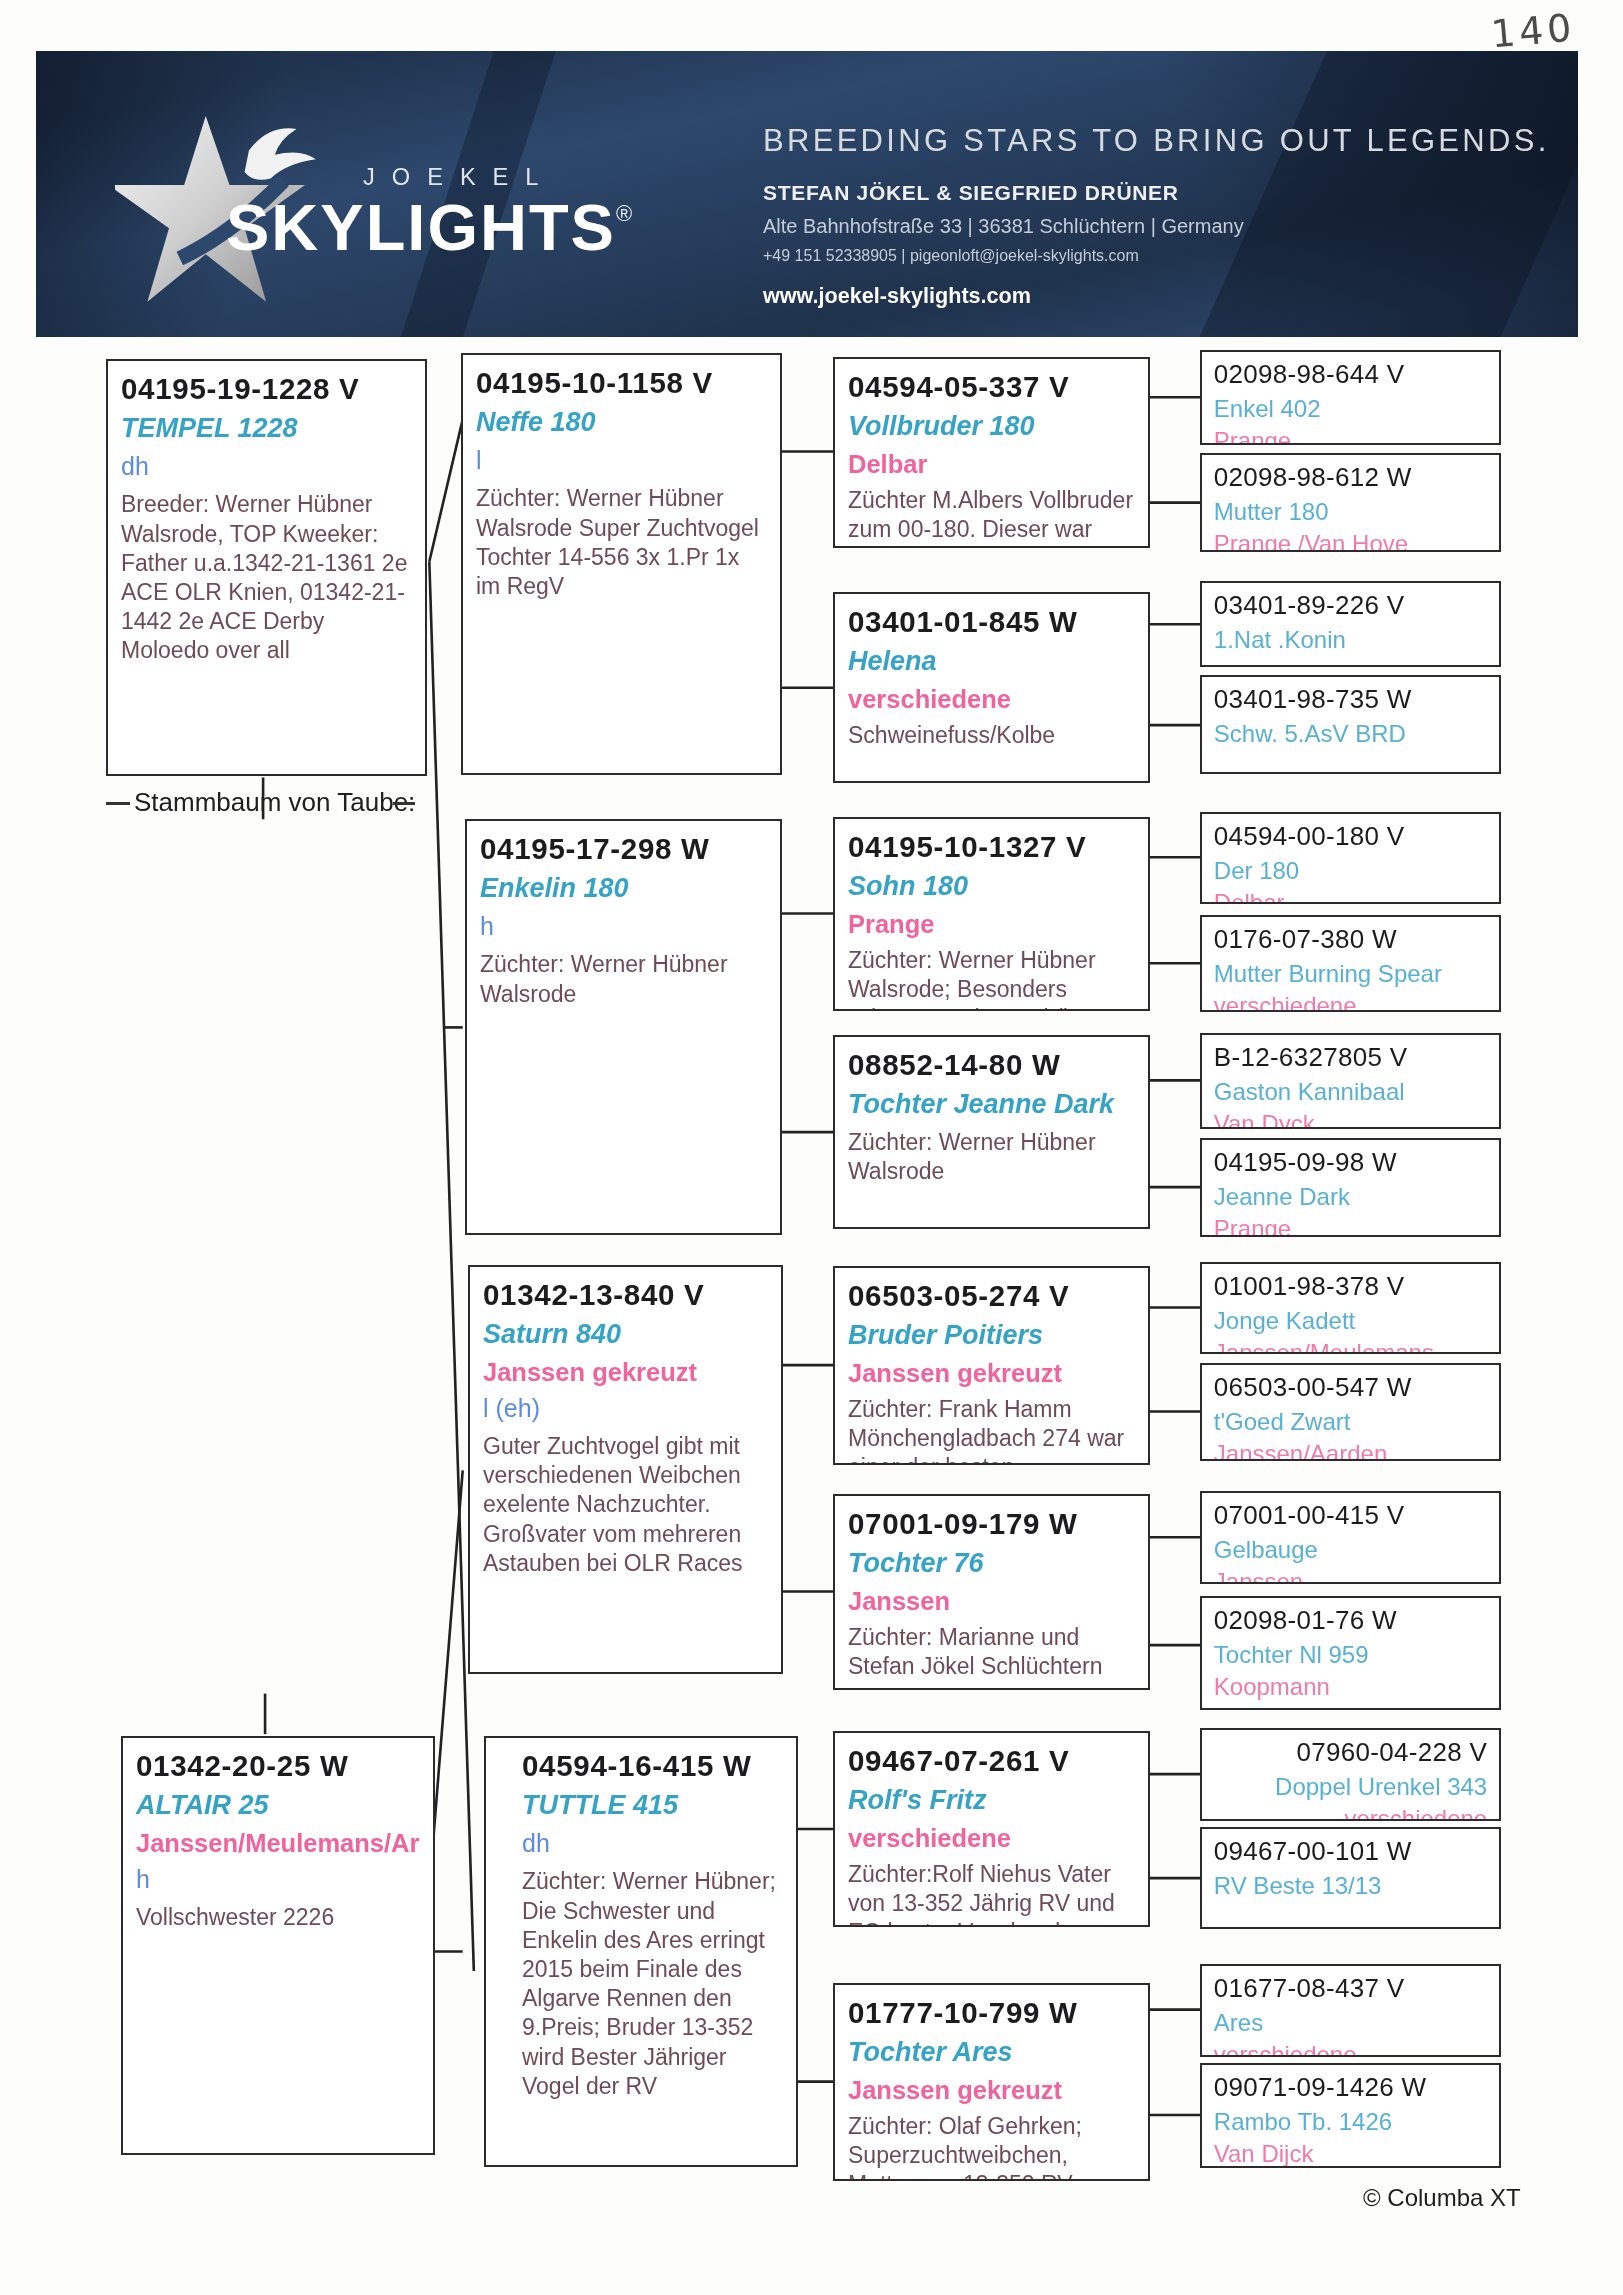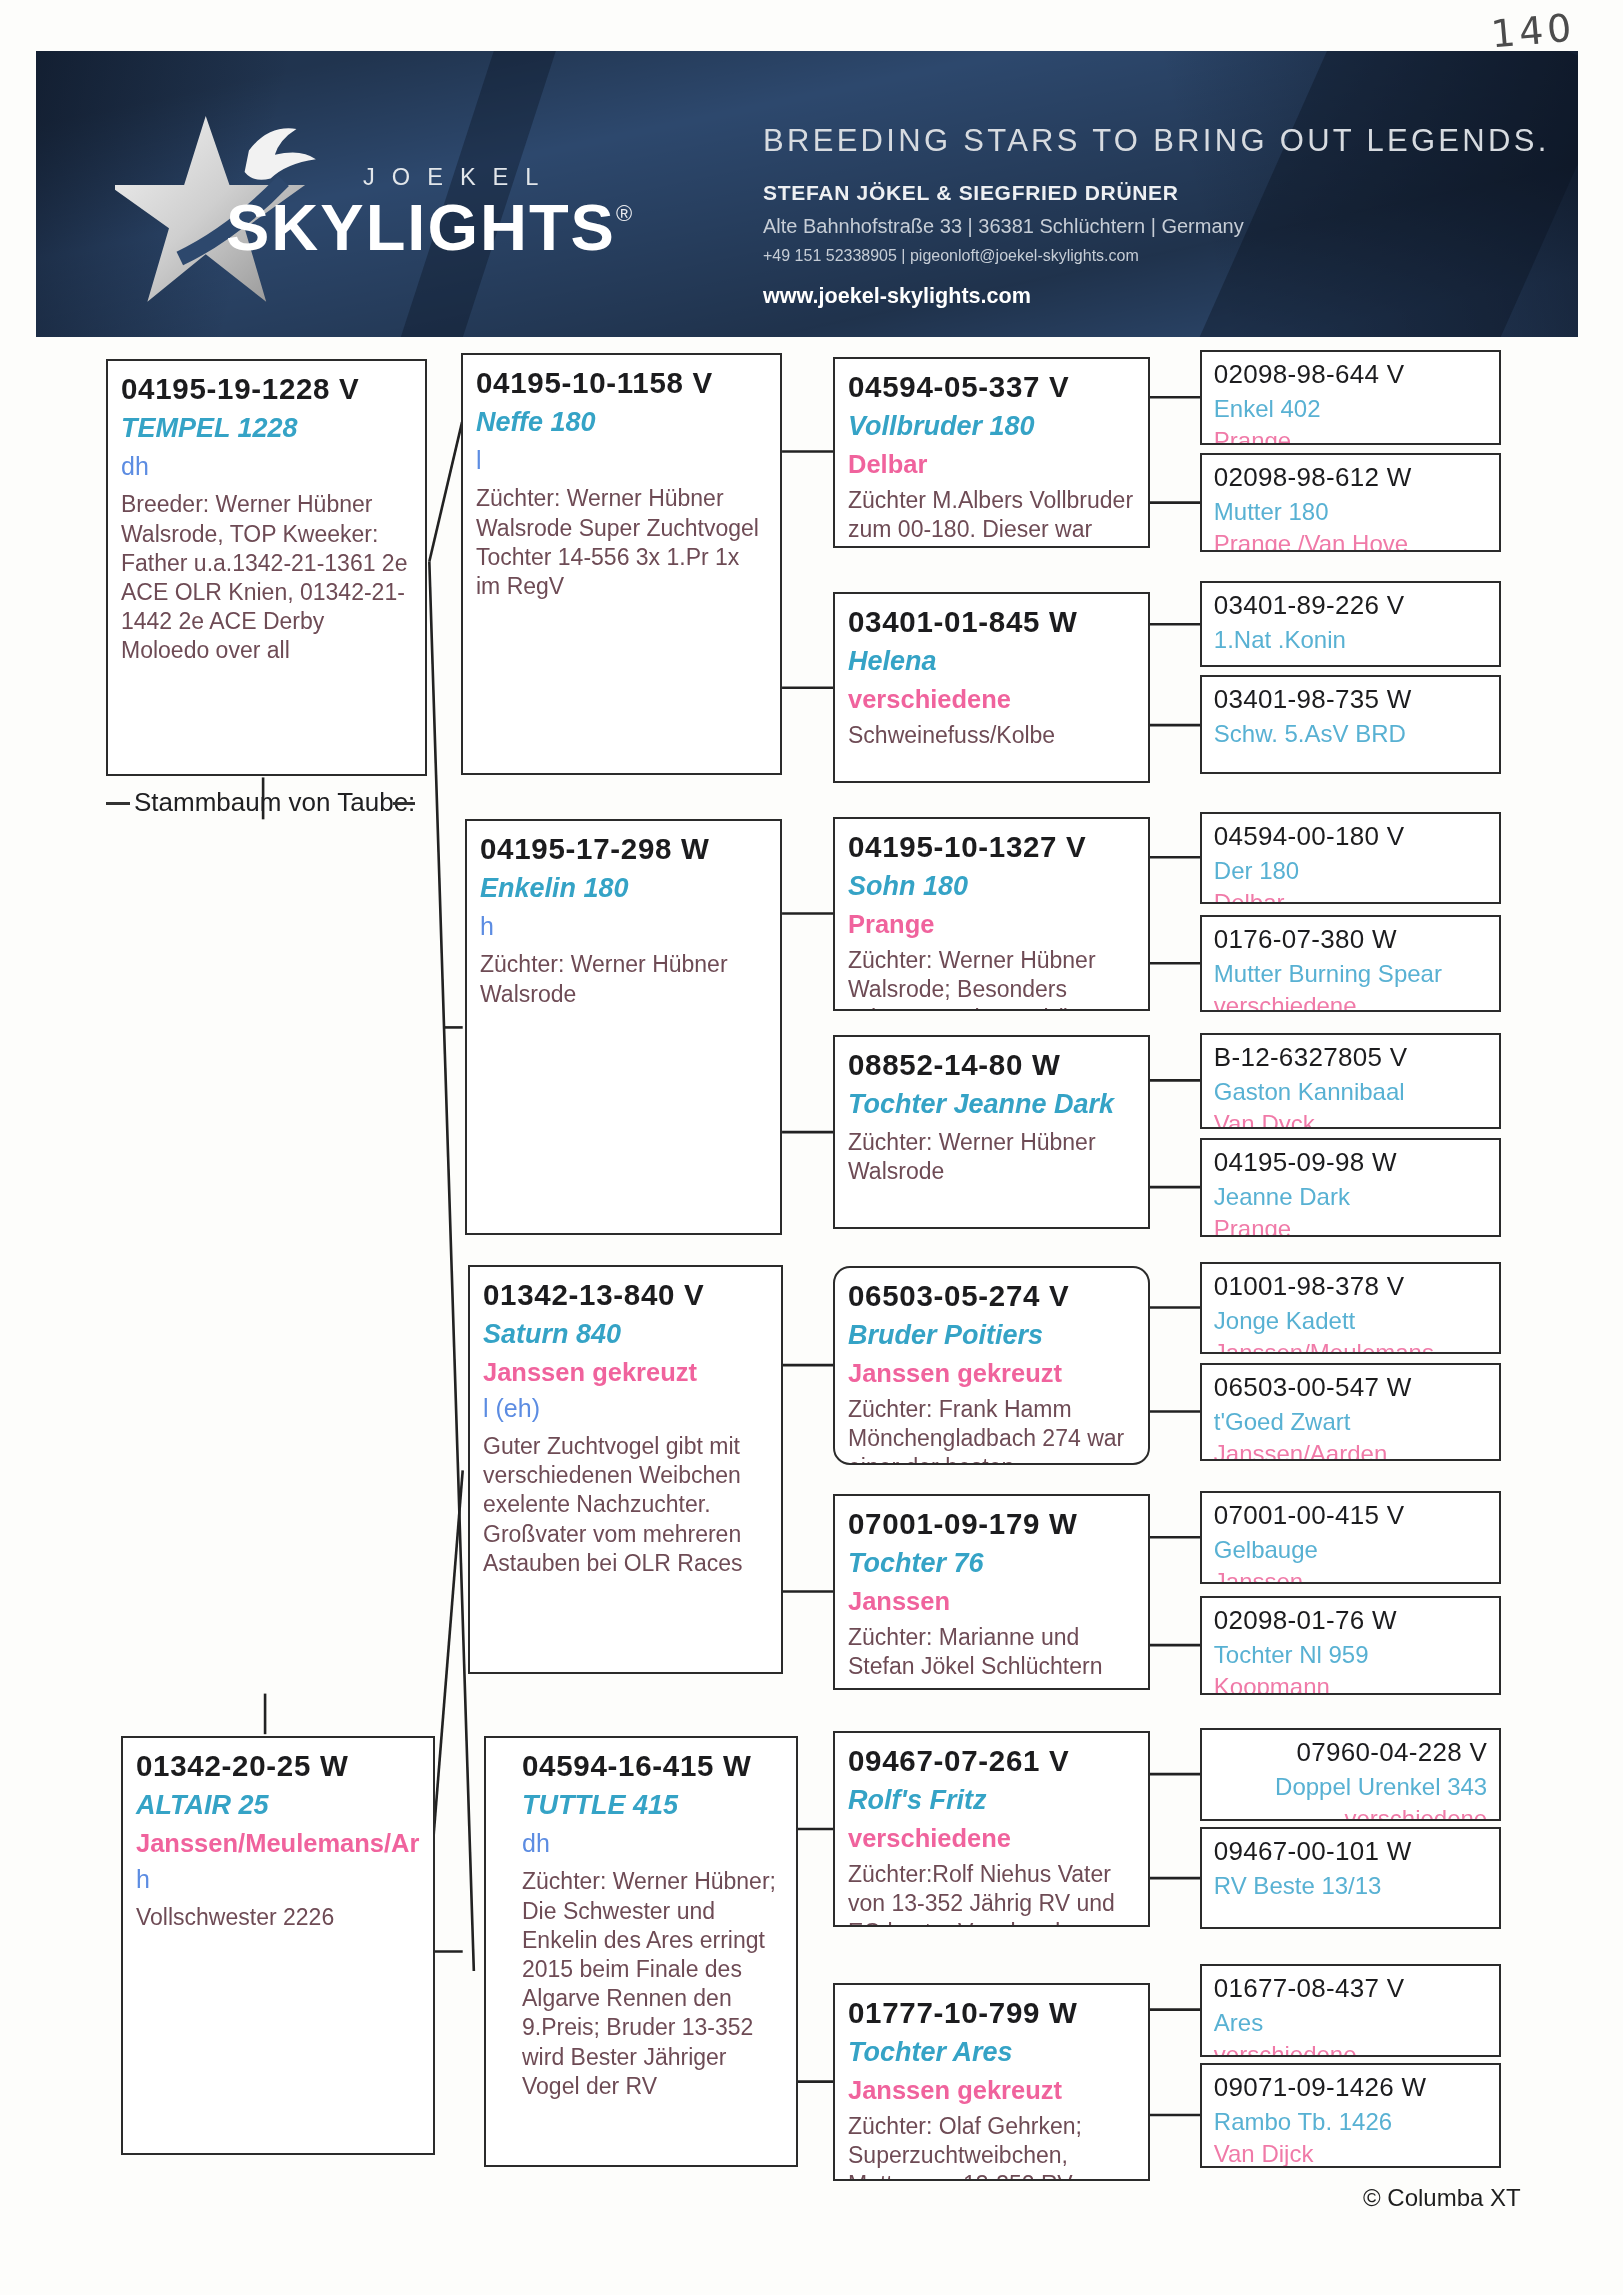--- a/index.html
+++ b/index.html
@@ -183,21 +183,21 @@
     <div class="bname">Sohn 180</div>
     <div class="bstrain">Prange</div>
     <div class="bbody">Züchter: Werner Hübner Walsrode; Besonders schöner Zuchtvogel (hat</div>
   </div>
   <div class="box" style="left:833px;top:1035px;width:317px;height:194px;">
     <div class="ring">08852-14-80 W</div>
     <div class="bname">Tochter Jeanne Dark</div>
 
     <div class="bbody">Züchter: Werner Hübner Walsrode</div>
   </div>
-  <div class="box" style="left:833px;top:1266px;width:317px;height:199px;border-radius:17px;">
+  <div class="box" style="left:833px;top:1266px;width:317px;height:199px;">
     <div class="ring">06503-05-274 V</div>
     <div class="bname">Bruder Poitiers</div>
     <div class="bstrain">Janssen gekreuzt</div>
     <div class="bbody">Züchter: Frank Hamm Mönchengladbach 274 war einer der besten</div>
   </div>
   <div class="box" style="left:833px;top:1494px;width:317px;height:196px;">
     <div class="ring">07001-09-179 W</div>
     <div class="bname">Tochter 76</div>
     <div class="bstrain">Janssen</div>
     <div class="bbody">Züchter: Marianne und Stefan Jökel Schlüchtern</div>
@@ -263,21 +263,21 @@
   <div class="sbox" style="left:1200px;top:1363px;width:301px;height:98px;">
     <div class="sring">06503-00-547 W</div>
     <div class="sline1">t'Goed Zwart</div>
     <div class="sline2">Janssen/Aarden</div>
   </div>
   <div class="sbox" style="left:1200px;top:1491px;width:301px;height:93px;">
     <div class="sring">07001-00-415 V</div>
     <div class="sline1">Gelbauge</div>
     <div class="sline2">Janssen</div>
   </div>
-  <div class="sbox" style="left:1200px;top:1596px;width:301px;height:99px;">
+  <div class="sbox" style="left:1200px;top:1596px;width:301px;height:114px;">
     <div class="sring">02098-01-76 W</div>
     <div class="sline1">Tochter Nl 959</div>
     <div class="sline2">Koopmann</div>
   </div>
   <div class="sbox" style="left:1200px;top:1728px;width:301px;height:93px;text-align:right;">
     <div class="sring">07960-04-228 V</div>
     <div class="sline1">Doppel Urenkel 343</div>
     <div class="sline2">verschiedene</div>
   </div>
   <div class="sbox" style="left:1200px;top:1827px;width:301px;height:102px;">

